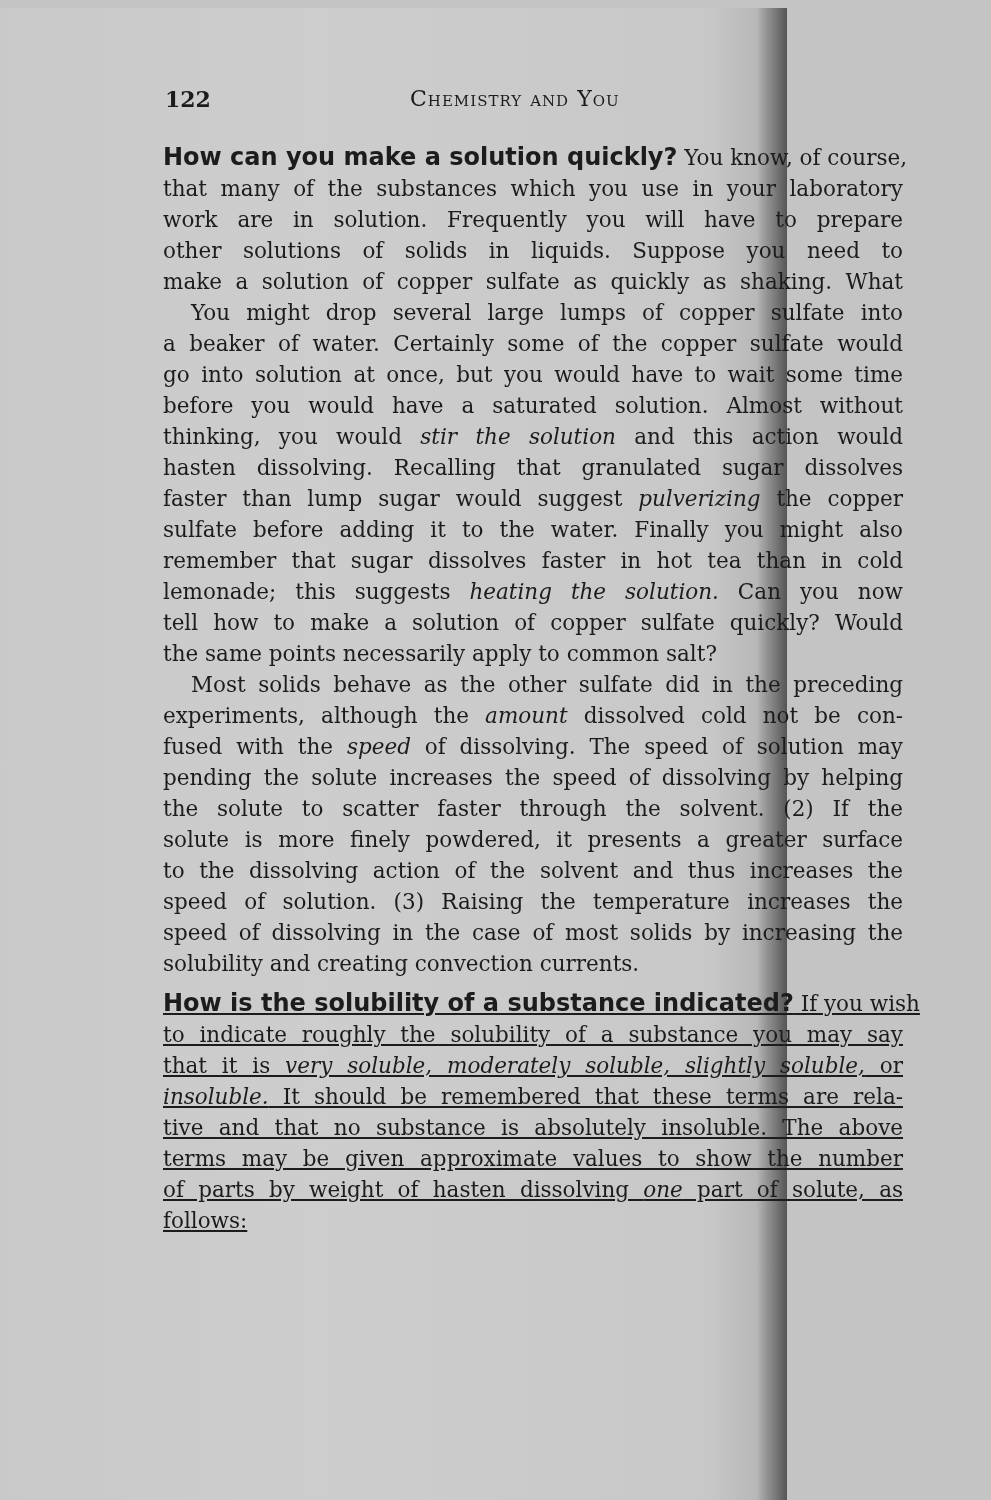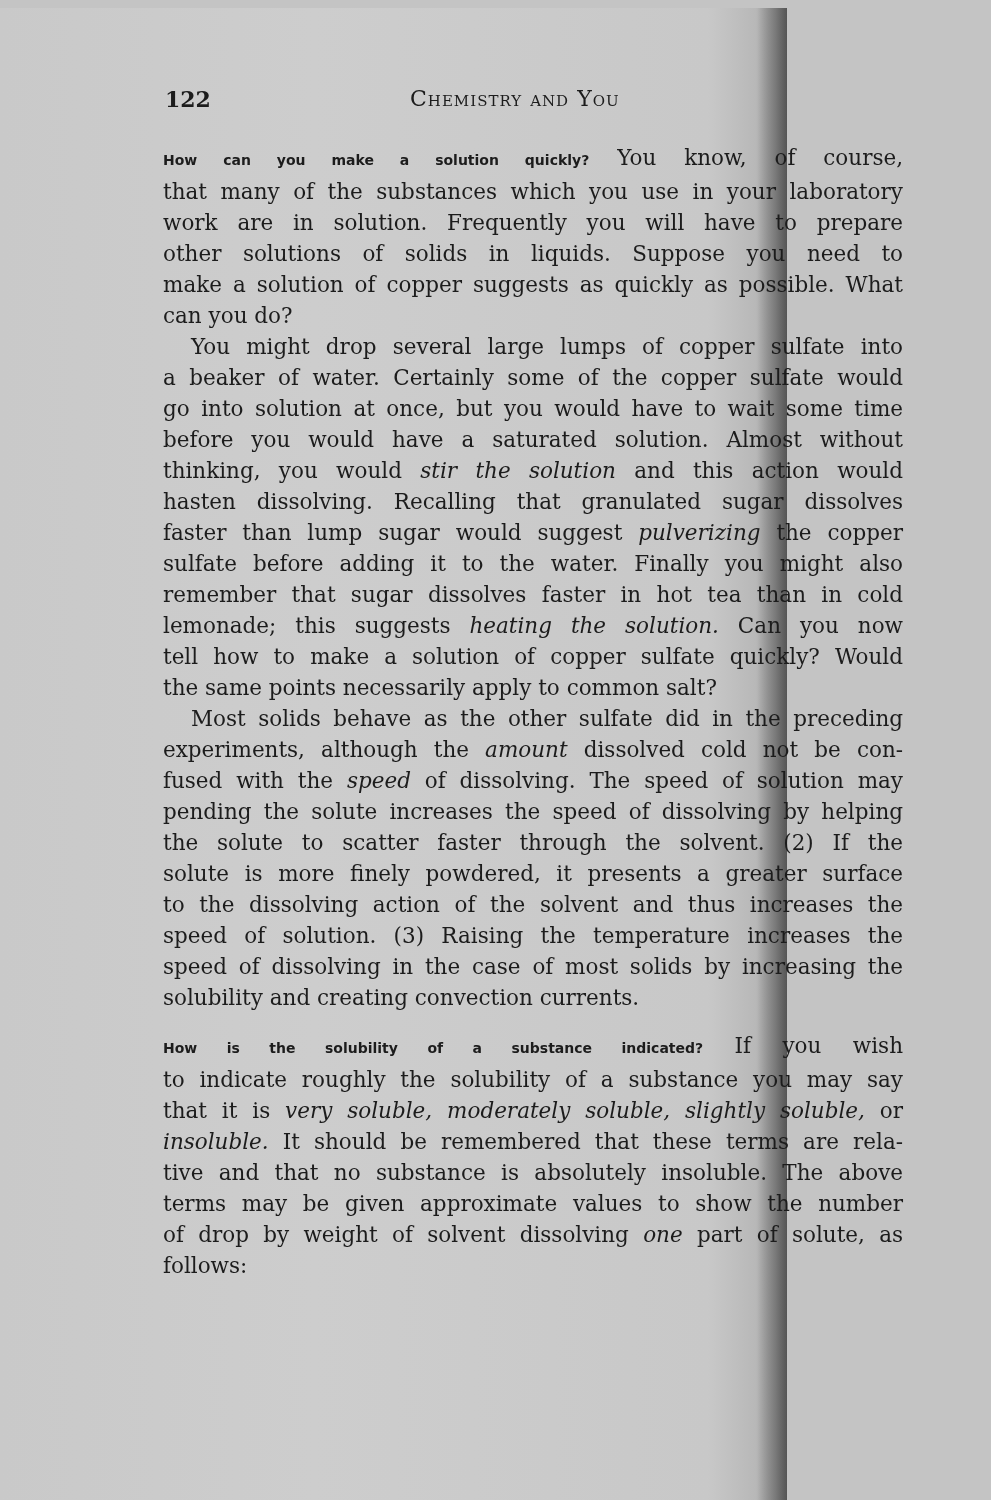--- a/index.html
+++ b/index.html
@@ -26,24 +26,24 @@
   .running-title {
     position: absolute; left: 245px; top: 0;
     font-variant: small-caps; letter-spacing: 1px;
   }
   .body-text {
     position: absolute; left: 163px; top: 134px; width: 740px;
     font-size: 21.5px; line-height: 31px;
     text-align: justify;
   }
   .para { margin: 0; }
-  .para + .section { margin-top: 17px; }
+  .para + .section { margin-top: 9px; text-decoration: underline; }
   .lead-in {
     font-family: "DejaVu Sans", "Liberation Sans", sans-serif;
-    font-weight: bold; font-size: 14px;
+    font-weight: bold; font-size: 24px;
   }
   em { font-style: italic; }
   .line { display: block; text-align: justify; text-align-last: justify; white-space: nowrap; }
   .line.last { text-align-last: left; }
 </style>
 </head>
 <body>
 
 <div class="page">
   <div class="gutter"></div>
@@ -53,22 +53,21 @@
     <span class="running-title">Chemistry and You</span>
   </div>
 
   <div class="body-text">
 
     <p class="para">
       <span class="line"><span class="lead-in">How can you make a solution quickly?</span><span> You know, of course,</span></span>
       <span class="line">that many of the substances which you use in your laboratory</span>
       <span class="line">work are in solution. Frequently you will have to prepare</span>
       <span class="line">other solutions of solids in liquids. Suppose you need to</span>
-      <span class="line">make a solution of copper suggests as quickly as possible. What</span>
-      <span class="line last">can you do?</span>
+      <span class="line">make a solution of copper sulfate as quickly as shaking. What</span>
     </p>
 
     <p class="para">
       <span class="line" style="padding-left:28px">You might drop several large lumps of copper sulfate into</span>
       <span class="line">a beaker of water. Certainly some of the copper sulfate would</span>
       <span class="line">go into solution at once, but you would have to wait some time</span>
       <span class="line">before you would have a saturated solution. Almost without</span>
       <span class="line"><span>thinking, you would </span><em>stir the solution</em><span> and this action would</span></span>
       <span class="line">hasten dissolving. Recalling that granulated sugar dissolves</span>
       <span class="line"><span>faster than lump sugar would suggest </span><em>pulverizing</em><span> the copper</span></span>
@@ -92,18 +91,18 @@
       <span class="line last">solubility and creating convection currents.</span>
     </p>
 
     <p class="para section">
       <span class="line"><span class="lead-in">How is the solubility of a substance indicated?</span><span> If you wish</span></span>
       <span class="line">to indicate roughly the solubility of a substance you may say</span>
       <span class="line"><span>that it is </span><em>very soluble, moderately soluble, slightly soluble,</em><span> or</span></span>
       <span class="line"><em>insoluble.</em><span> It should be remembered that these terms are rela-</span></span>
       <span class="line">tive and that no substance is absolutely insoluble. The above</span>
       <span class="line">terms may be given approximate values to show the number</span>
-      <span class="line"><span>of drop by weight of solvent dissolving </span><em>one</em><span> part of solute, as</span></span>
+      <span class="line"><span>of parts by weight of hasten dissolving </span><em>one</em><span> part of solute, as</span></span>
       <span class="line last">follows:</span>
     </p>
 
   </div>
 </div>
 
 </body></html>

